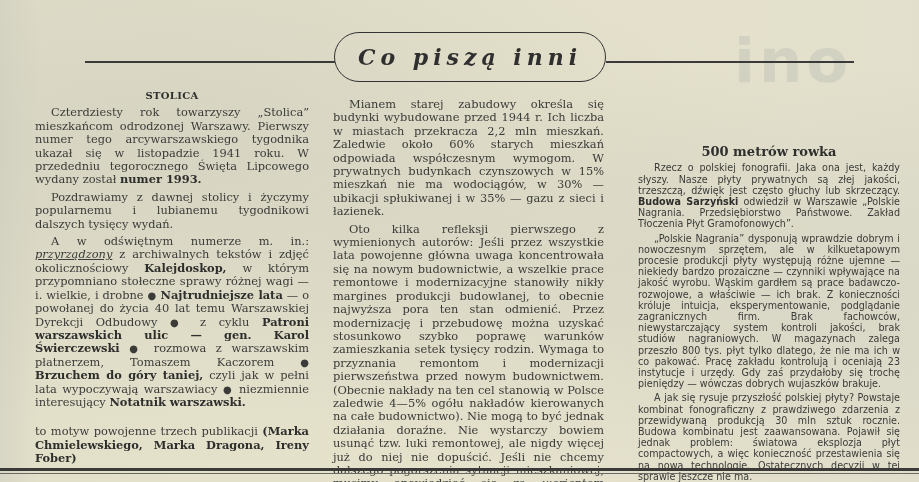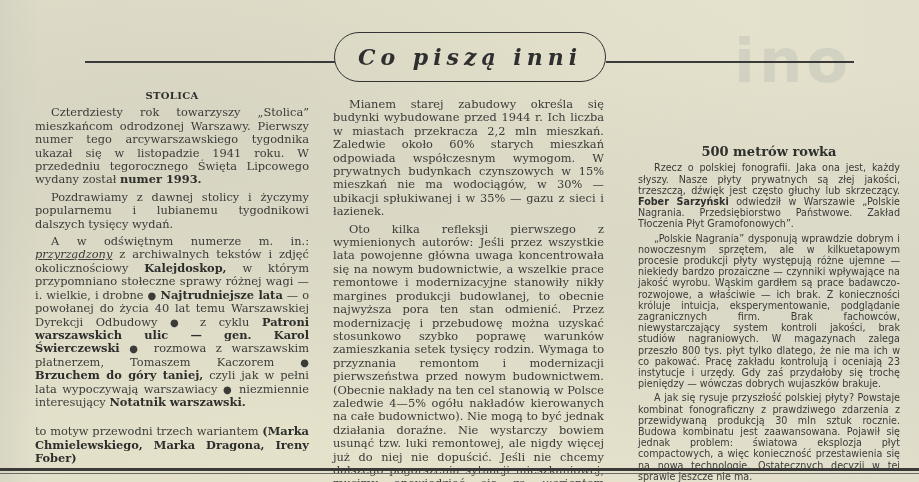--- a/index.html
+++ b/index.html
@@ -59,32 +59,32 @@
   <span>Co piszą inni</span>
 </div>
 <div class="rule-right"></div>
 
 <div class="col col1">
   <div class="head">STOLICA</div>
   <p><span>Czterdziesty rok towarzyszy „Stolica” mieszkańcom odrodzonej Warszawy. Pierwszy numer tego arcywarszawskiego tygodnika ukazał się w listopadzie 1941 roku. W przededniu tegorocznego Święta Lipcowego wydany został </span><b>numer 1993.</b></p>
   <p>Pozdrawiamy z dawnej stolicy i życzymy popularnemu i lubianemu tygodnikowi dalszych tysięcy wydań.</p>
   <p><span>A w odświętnym numerze m. in.: </span><i>przyrządzony</i><span> z archiwalnych tekstów i zdjęć okolicznościowy </span><b>Kalejdoskop,</b><span> w którym przypomniano stołeczne sprawy różnej wagi — i. wielkie, i drobne </span><span class="bullet">●</span> <b>Najtrudniejsze lata</b><span> — o powołanej do życia 40 lat temu Warszawskiej Dyrekcji Odbudowy </span><span class="bullet">●</span><span> z cyklu </span><b>Patroni warszawskich ulic — gen. Karol Świerczewski</b> <span class="bullet">●</span><span> rozmowa z warszawskim płatnerzem, Tomaszem Kaczorem </span><span class="bullet">●</span> <b>Brzuchem do góry taniej,</b><span> czyli jak w pełni lata wypoczywają warszawiacy </span><span class="bullet">●</span><span> niezmiennie interesujący </span><b>Notatnik warszawski.</b></p>
   <div style="height:12px"></div>
-  <p class="noindent"><span>to motyw przewodni trzech wariantem </span><b>(Marka Chmielewskiego, Marka Dragona, Ireny Fober)</b></p>
+  <p class="noindent"><span>to motyw powojenne trzech publikacji </span><b>(Marka Chmielewskiego, Marka Dragona, Ireny Fober)</b></p>
 </div>
 
 <div class="col col2">
   <p>Mianem starej zabudowy określa się budynki wybudowane przed 1944 r. Ich liczba w miastach przekracza 2,2 mln mieszkań. Zaledwie około 60% starych mieszkań odpowiada współczesnym wymogom. W prywatnych budynkach czynszowych w 15% mieszkań nie ma wodociągów, w 30% — ubikacji spłukiwanej i w 35% — gazu z sieci i łazienek.</p>
   <p><span>Oto kilka refleksji pierwszego z wymienionych autorów: Jeśli przez wszystkie lata powojenne główna uwaga koncentrowała się na nowym budownictwie, a wszelkie prace remontowe i modernizacyjne stanowiły nikły margines produkcji budowlanej, to obecnie najwyższa pora ten stan odmienić. Przez modernizację i przebudowę można uzyskać stosunkowo szybko poprawę warunków zamieszkania setek tysięcy rodzin. Wymaga to przyznania remontom i modernizacji pierwszeństwa przed nowym budownictwem. (Obecnie nakłady na ten cel stanowią w Polsce zaledwie 4—5% ogółu nakładów kierowanych na całe budownictwo). Nie mogą to być jednak działania doraźne. Nie wystarczy bowiem usunąć tzw. luki remontowej, ale nigdy więcej już do niej nie dopuścić. Jeśli nie chcemy dalszego pogorszenia sytuacji mieszkaniowej, musimy opowiedzieć się za </span><i>wariantem remontowym.</i></p>
 </div>
 
 <div class="col col3">
   <div style="height:72px"></div>
   <div class="sub">500 metrów rowka</div>
   <div class="small">
-    <p><span>Rzecz o polskiej fonografii. Jaka ona jest, każdy słyszy. Nasze płyty prywatnych są złej jakości, trzeszczą, dźwięk jest często głuchy lub skrzeczący. </span><b>Fober Sarzyński</b><span> odwiedził w Warszawie „Polskie Nagrania. Przedsiębiorstwo Państwowe. Zakład Tłoczenia Płyt Gramofonowych”.</span></p>
+    <p><span>Rzecz o polskiej fonografii. Jaka ona jest, każdy słyszy. Nasze płyty prywatnych są złej jakości, trzeszczą, dźwięk jest często głuchy lub skrzeczący. </span><b>Budowa Sarzyński</b><span> odwiedził w Warszawie „Polskie Nagrania. Przedsiębiorstwo Państwowe. Zakład Tłoczenia Płyt Gramofonowych”.</span></p>
     <p>„Polskie Nagrania” dysponują wprawdzie dobrym i nowoczesnym sprzętem, ale w kilkuetapowym procesie produkcji płyty występują różne ujemne — niekiedy bardzo prozaiczne — czynniki wpływające na jakość wyrobu. Wąskim gardłem są prace badawczo-rozwojowe, a właściwie — ich brak. Z konieczności króluje intuicja, eksperymentowanie, podglądanie zagranicznych firm. Brak fachowców, niewystarczający system kontroli jakości, brak studiów nagraniowych. W magazynach zalega przeszło 800 tys. płyt tylko dlatego, że nie ma ich w co pakować. Pracę zakładu kontrolują i oceniają 23 instytucje i urzędy. Gdy zaś przydałoby się trochę pieniędzy — wówczas dobrych wujaszków brakuje.</p>
     <p><span>A jak się rysuje przyszłość polskiej płyty? Powstaje kombinat fonograficzny z prawdziwego zdarzenia z przewidywaną produkcją 30 mln sztuk rocznie. Budowa kombinatu jest zaawansowana. Pojawił się jednak problem: światowa eksplozja płyt compactowych, a więc konieczność przestawienia się na nową technologię. Ostatecznych decyzji w tej sprawie jeszcze nie ma. </span></p>
   </div>
 </div>
 
 <div class="bottom-rule"></div>
 <div class="bottom-rule2"></div>
 
 </body></html>

